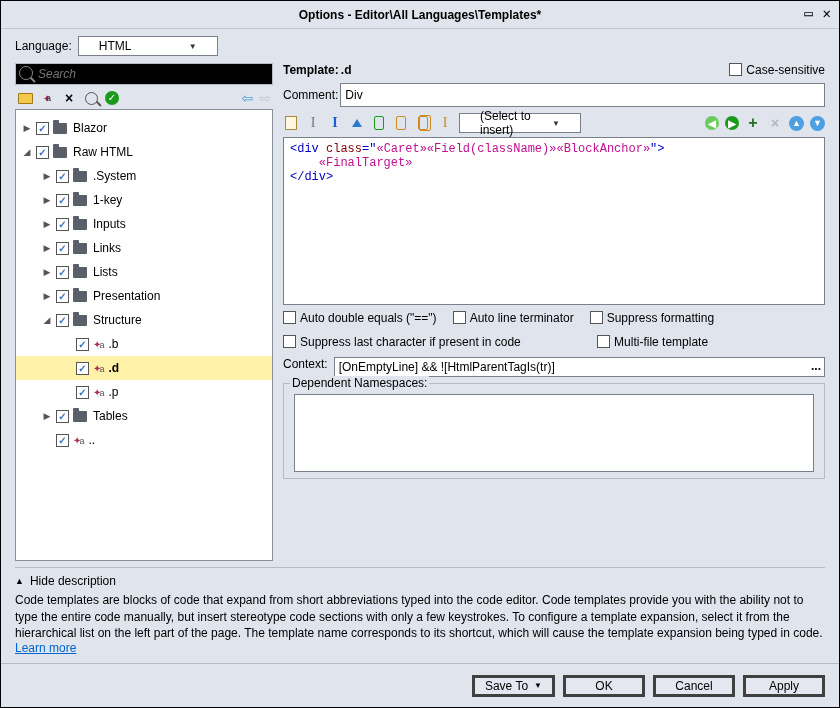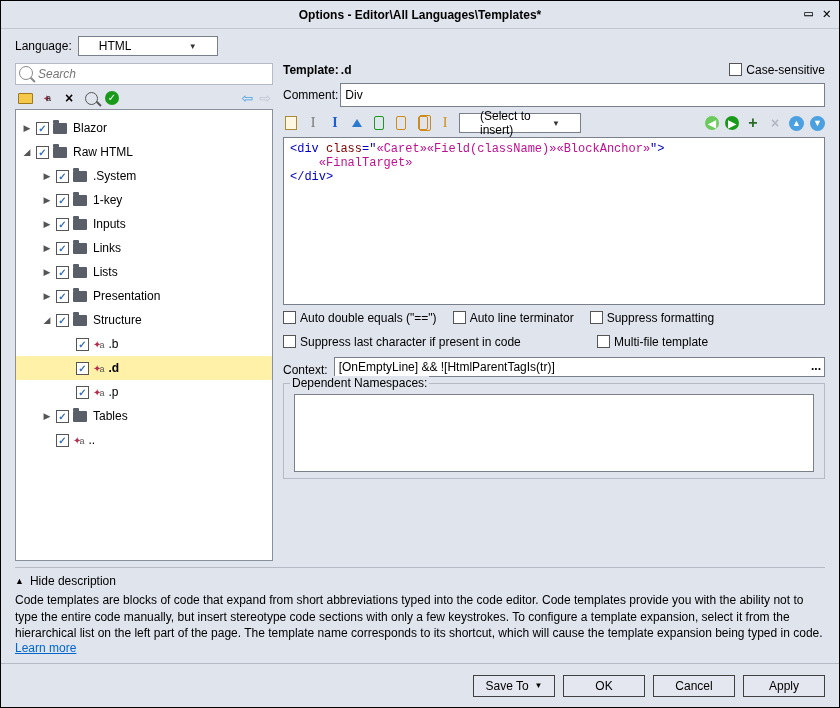--- a/index.html
+++ b/index.html
@@ -76,21 +76,21 @@
   }
   .search-wrap input {
     width: 100%;
     height: 22px;
     border: 1px solid #b6bac5;
     padding: 0 4px 0 22px;
     font-family: inherit;
     font-size: 12px;
     font-style: italic;
     color: #8a8e99;
-    background:#ffffff;
+    background:#000000;
   }
   .search-icon {
     position: absolute; left: 4px; top: 3px;
     width: 14px; height: 14px;
     border: 1.5px solid #888; border-radius: 50%;
   }
   .search-icon::after { content:''; position:absolute; width:6px; height:1.5px; background:#888; transform:rotate(45deg); right:-4px; bottom:-1px; }
   .left-toolbar {
     height: 22px;
     display: flex;
@@ -203,21 +203,21 @@
   }
   .code-editor .tag { color:#0000c0; }
   .code-editor .attr { color:#800000; }
   .code-editor .gui { color:#c01090; }
   .opts-row {
     display:flex;
     flex-wrap:wrap;
     gap:10px 16px;
     margin:6px 0 8px 0;
   }
-  .context-row { display:flex; align-items:flex-end; gap:6px; margin-bottom:6px; }
+  .context-row { display:flex; align-items:flex-start; gap:6px; margin-bottom:6px; }
   .context-input {
     flex:1;
     height:20px;
     border:1px solid #7a7f8c;
     background:#fff;
     padding:0 18px 0 4px;
     font-family:inherit;
     font-size:12px;
     position:relative;
   }
@@ -264,21 +264,21 @@
     justify-content:flex-end;
     gap:8px;
     padding: 0 14px;
     border-top: 1px solid #b6bac5;
     margin-top:8px;
   }
   .btn {
     min-width:82px;
     height:22px;
     background:#e4e7ef;
-    border:1px solid #404040;
+    border:3px solid #404040;
     display:inline-flex;
     align-items:center;
     justify-content:center;
     font-family:inherit;
     font-size:12px;
     padding:0 10px;
   }
   .btn .drop { margin-left:6px; font-size:8px; }
 </style>
 </head>

